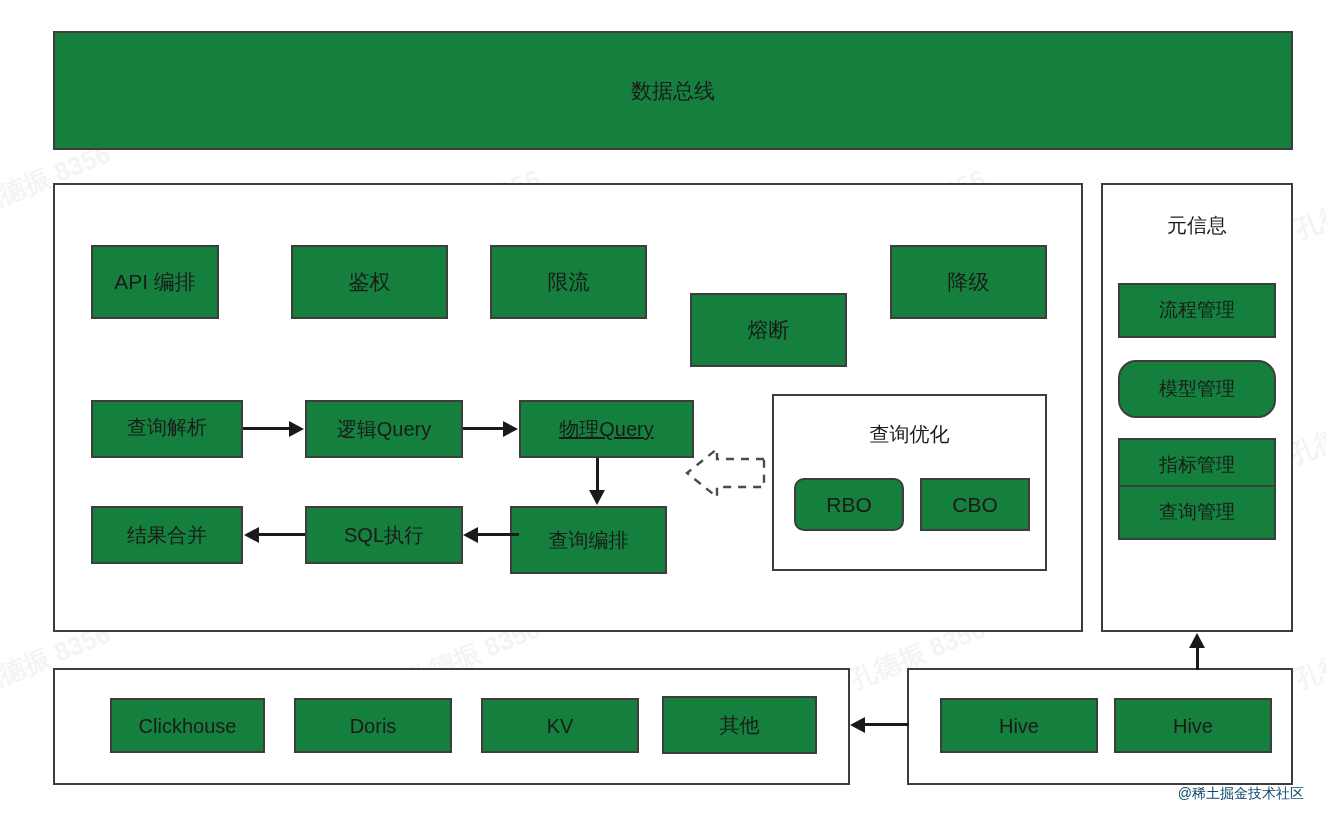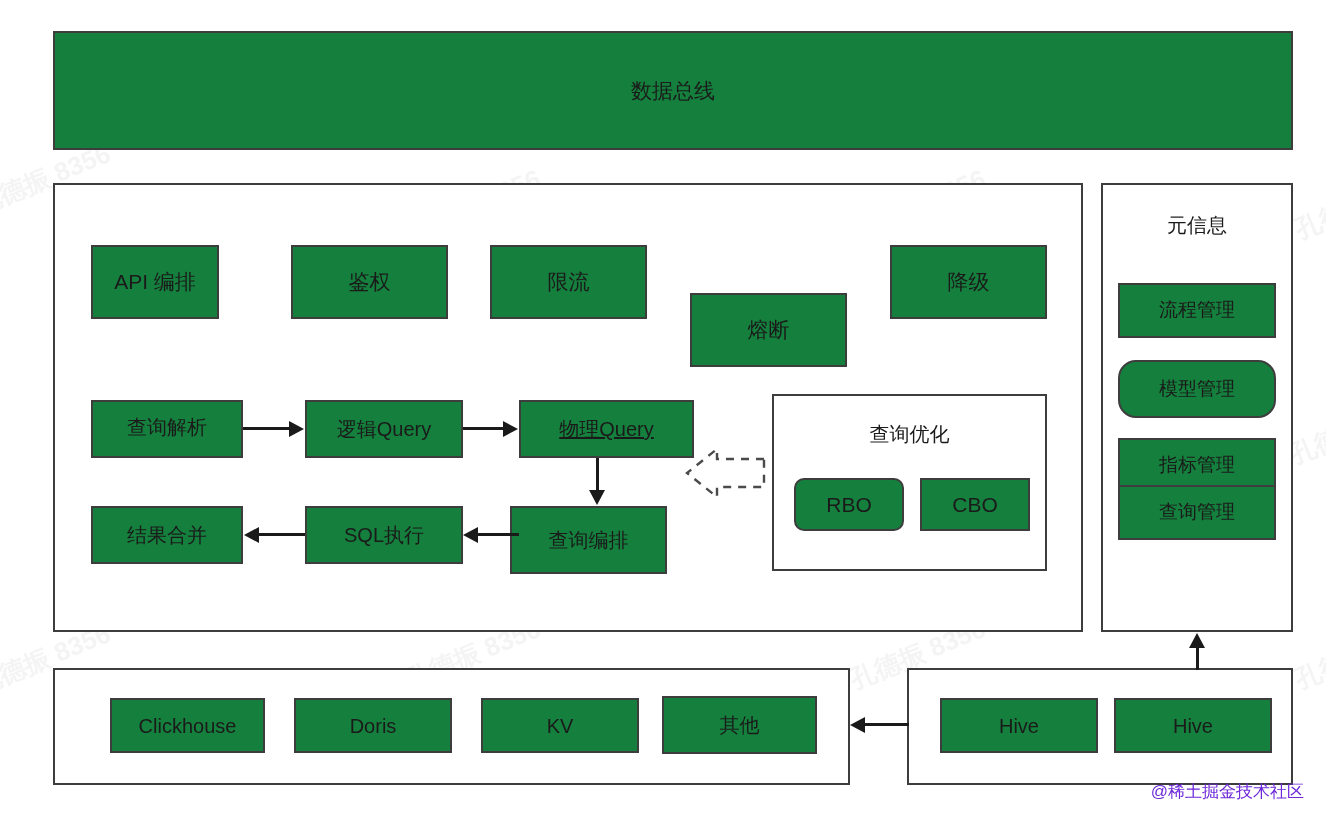--- a/index.html
+++ b/index.html
@@ -108,22 +108,22 @@
     transform: rotate(-22deg);
     transform-origin: left top;
     z-index: 1;
     pointer-events: none;
     user-select: none;
   }
   .wm-credit {
     position: absolute;
     right: 22px;
     bottom: 18px;
-    font-size: 17px;
-    color: #6d28d9;
+    font-size: 14px;
+    color: #0c4a6e;
     white-space: nowrap;
     z-index: 6;
     user-select: none;
   }
 </style>
 </head>
 <body>
 
 <div id="canvas">
 

